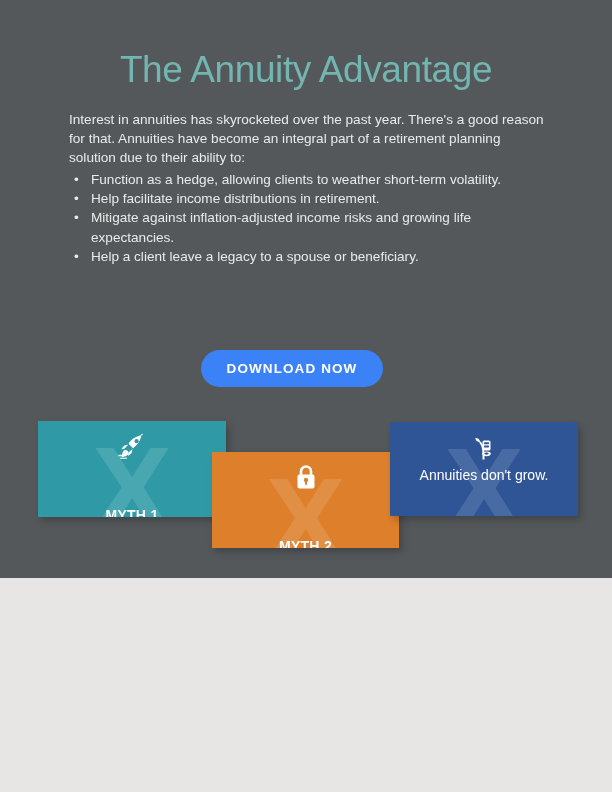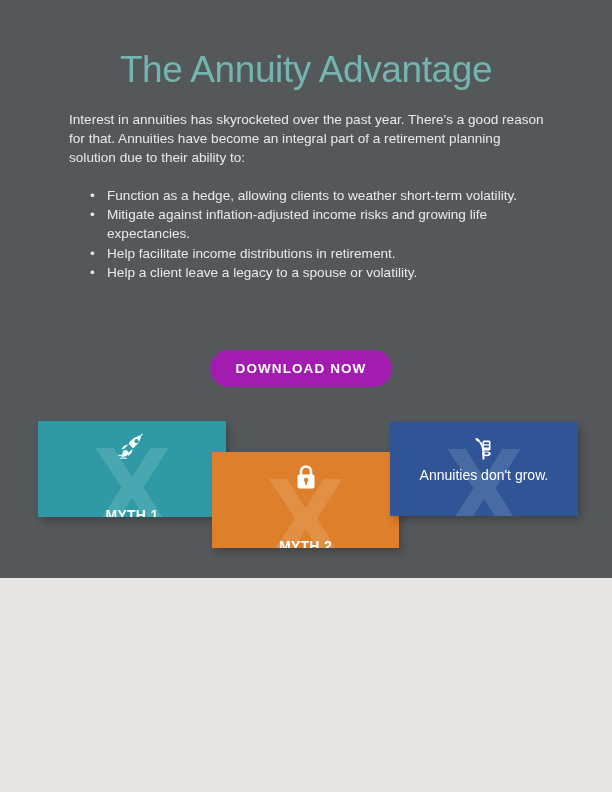--- a/index.html
+++ b/index.html
@@ -47,21 +47,21 @@
     font-weight: 400;
   }
   #intro-paragraph { top: 110px; }
   #closing-paragraph { top: 288px; }
 
   #benefit-list {
     position: absolute;
     left: 69px;
     top: 170px;
     width: 480px;
-    margin: 16px;
+    margin: 0;
     padding: 0;
     list-style: none;
   }
   #benefit-list li {
     position: relative;
     padding-left: 22px;
     color: #e9eaea;
     font-size: 13.6px;
     line-height: 19.2px;
     margin-bottom: 0px;
@@ -71,25 +71,25 @@
     position: absolute;
     left: 5px;
     top: 0;
     color: #e9eaea;
     font-size: 13.6px;
   }
 
   
   #download-button {
     position: absolute;
-    left: 210px;
+    left: 201px;
     top: 350px;
     width: 182px;
     height: 37px;
-    background: #a21caf;
+    background: #3b82f6;
     border: none;
     border-radius: 19px;
     color: #ffffff;
     font-family: "Liberation Sans", sans-serif;
     font-size: 13.5px;
     font-weight: bold;
     letter-spacing: 1.1px;
     cursor: pointer;
     padding: 0;
   }
@@ -178,23 +178,23 @@
 <body>
 
 <div id="hero">
 
   <div id="page-title">The Annuity Advantage</div>
 
   <div id="intro-paragraph" class="body-copy">Interest in annuities has skyrocketed over the past year. There's a good reason for that. Annuities have become an integral part of a retirement planning solution due to their ability to:</div>
 
   <ul id="benefit-list">
     <li>Function as a hedge, allowing clients to weather short-term volatility.</li>
+    <li>Help facilitate income distributions in retirement.</li>
     <li>Mitigate against inflation-adjusted income risks and growing life expectancies.</li>
-    <li>Help facilitate income distributions in retirement.</li>
-    <li>Help a client leave a legacy to a spouse or volatility.</li>
+    <li>Help a client leave a legacy to a spouse or beneficiary.</li>
   </ul>
 
 
   <button id="download-button">DOWNLOAD NOW</button>
 
   <div id="myth-card-1" class="myth-card">
     <div class="myth-watermark">X</div>
     <div class="myth-inner">
       <div class="myth-icon">
         <svg width="30" height="28" viewBox="0 0 30 28" aria-hidden="true">

